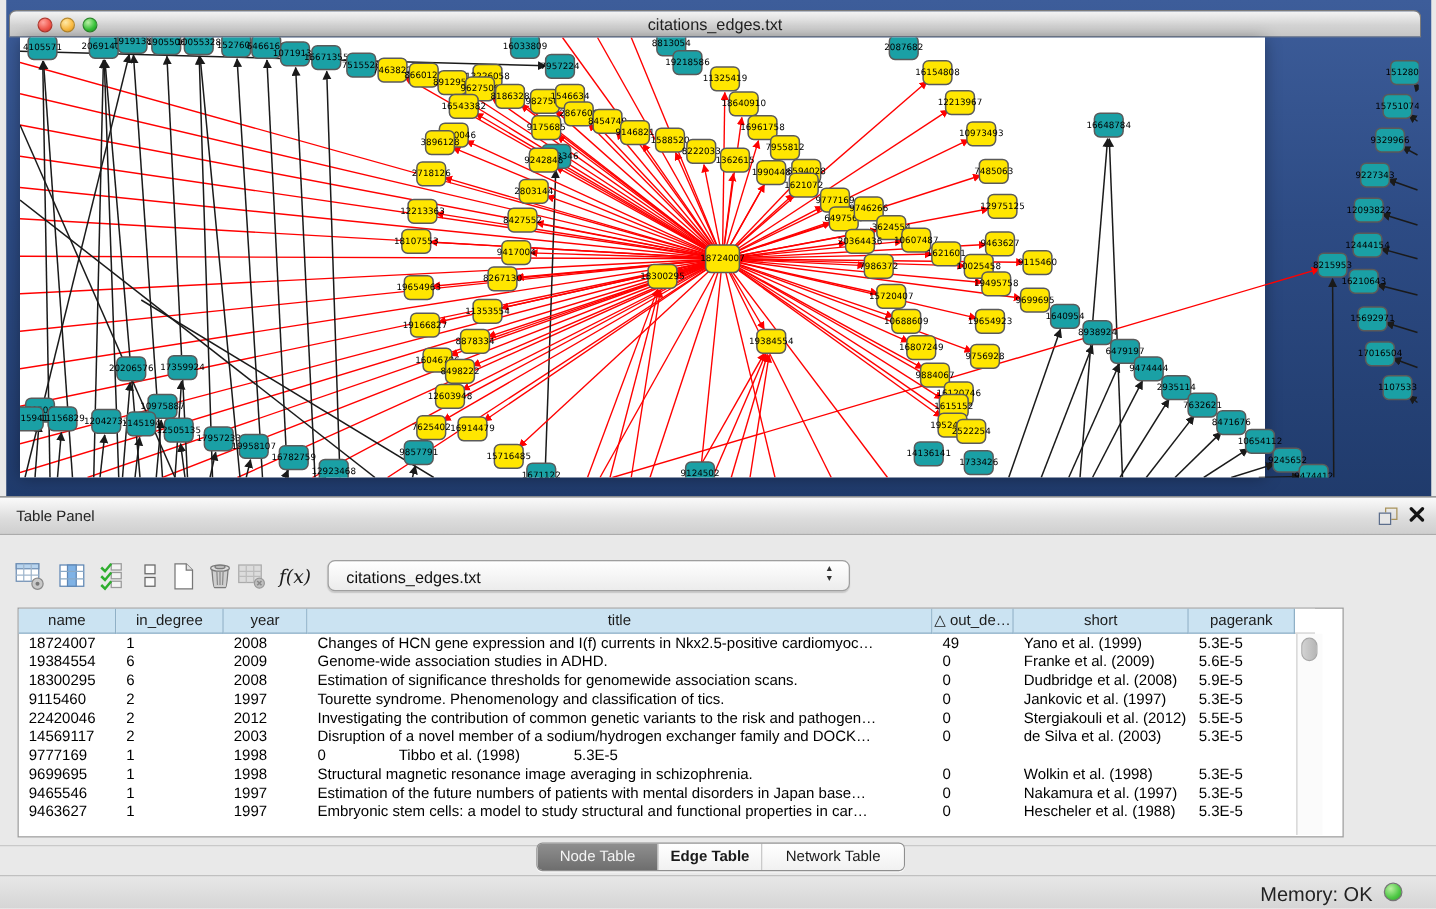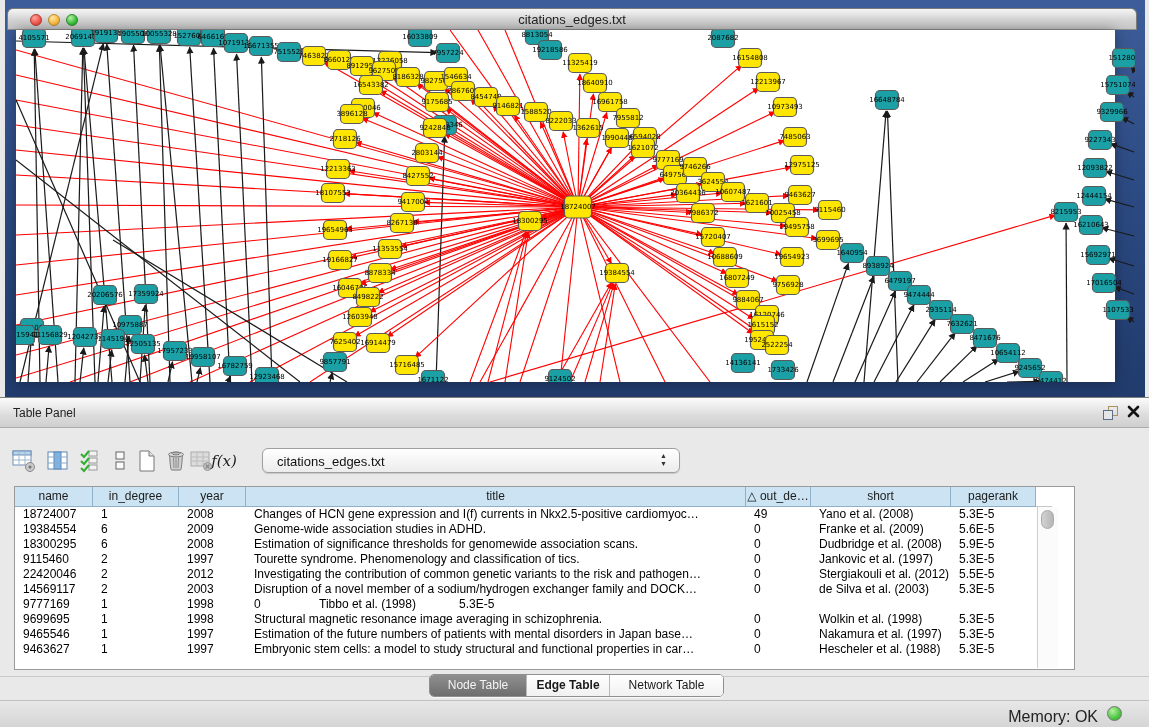--- a/index.html
+++ b/index.html
@@ -10,21 +10,21 @@
            background:linear-gradient(180deg,#3d5d9a 0%,#2d4b84 45%,#203b6c 100%);}
   .net-titlebar{position:absolute;left:7px;top:8px;width:1130px;height:22px;
                 background:linear-gradient(180deg,#f5f5f5,#d3d3d3 55%,#c6c6c6);
                 border:1px solid #7b7b7b;border-bottom:1px solid #8e8e8e;
                 border-radius:6px 6px 0 0;box-sizing:border-box;}
   .net-title{position:absolute;left:0;right:0;top:3px;text-align:center;font-size:13px;color:#222;}
   .tl{position:absolute;top:5px;width:12px;height:12px;border-radius:50%;box-sizing:border-box;}
   .tl-red{left:22px;background:radial-gradient(circle at 35% 30%,#ffa59e,#f4564b 60%,#d8382e);border:1px solid #b33a31;}
   .tl-yellow{left:40px;background:radial-gradient(circle at 35% 30%,#ffe9a8,#fdbc40 60%,#e09c2c);border:1px solid #ba8a2b;}
   .tl-green{left:58px;background:radial-gradient(circle at 35% 30%,#baf0a6,#36c437 60%,#23972a);border:1px solid #2e8a2e;}
-  .net-canvas{position:absolute;left:16px;top:30px;width:1099px;height:352px;background:#ffffff;
+  .net-canvas{position:absolute;left:16px;top:30px;width:996px;height:352px;background:#ffffff;
               box-shadow:0 0 12px rgba(0,0,0,.35);}
   
   .tp-header{position:absolute;left:0;top:397px;width:1149px;height:31px;box-sizing:border-box;
              background:linear-gradient(180deg,#fbfbfb,#dcdcdc 60%,#cfcfcf);
              border-top:1px solid #7e7e7e;border-bottom:1px solid #ababab;}
   .tp-title{position:absolute;left:13px;top:8px;font-size:12px;color:#222;}
   .float-icon{position:absolute;right:31px;top:8px;width:15px;height:14px;}
   .float-icon .b{position:absolute;left:5px;top:0;width:8px;height:8px;border:1px solid #a8925a;background:transparent;}
   .float-icon .f{position:absolute;left:0;top:4px;width:8px;height:8px;border:1px solid #5c6e8c;background:#e6e6e6;}
   .close-x{position:absolute;right:9px;top:7px;}
@@ -850,21 +850,21 @@
     <svg width="24" height="24">
       <rect x="1" y="3" width="18" height="14" fill="#dcdcdc" stroke="#ababab"></rect>
       <line x1="7" y1="3" x2="7" y2="17" stroke="#bcbcbc"></line>
       <line x1="13" y1="3" x2="13" y2="17" stroke="#bcbcbc"></line>
       <line x1="1" y1="8" x2="19" y2="8" stroke="#bcbcbc"></line>
       <line x1="1" y1="12" x2="19" y2="12" stroke="#bcbcbc"></line>
       <circle cx="17.5" cy="17.5" r="4" fill="#bfbfbf" stroke="#999999"></circle>
       <path d="M15.8 15.8 L19.2 19.2 M19.2 15.8 L15.8 19.2" stroke="#8a8a8a" stroke-width="1.3"></path>
     </svg>
   </div>
-  <div class="tool-btn" style="left:210px;">
+  <div class="tool-btn" style="left:222px;">
     <span class="fx-label">f(x)</span>
   </div>
 
   <div class="dropdown">
     <span class="val">citations_edges.txt</span>
     <span class="arrows">▲<br>▼</span>
   </div>
 
   <div class="table-wrap">
     <div class="t-header" id="t-header">
@@ -877,21 +877,21 @@
         <div class="hc" style="width: 85px;">pagerank</div>
         <div class="hfill" style="width: 16px;"></div>
       </div>
     <div class="t-rows" id="t-rows">
         <div class="t-row">
           <div class="tc" style="width: 78px;">18724007</div>
           <div class="tc" style="width: 86px;">1</div>
           <div class="tc" style="width: 67px;">2008</div>
           <div class="tc" style="width: 500px;">Changes of HCN gene expression and I(f) currents in Nkx2.5-positive cardiomyoc…</div>
           <div class="tc" style="width: 65px;">49</div>
-          <div class="tc" style="width: 140px;">Yano et al. (2008)</div>
+          <div class="tc" style="width: 140px;">Yano et al. (1999)</div>
           <div class="tc" style="width: 85px;">5.3E-5</div>
         </div>
         <div class="t-row">
           <div class="tc" style="width: 78px;">19384554</div>
           <div class="tc" style="width: 86px;">6</div>
           <div class="tc" style="width: 67px;">2009</div>
           <div class="tc" style="width: 500px;">Genome-wide association studies in ADHD.</div>
           <div class="tc" style="width: 65px;">0</div>
           <div class="tc" style="width: 140px;">Franke et al. (2009)</div>
           <div class="tc" style="width: 85px;">5.6E-5</div>

